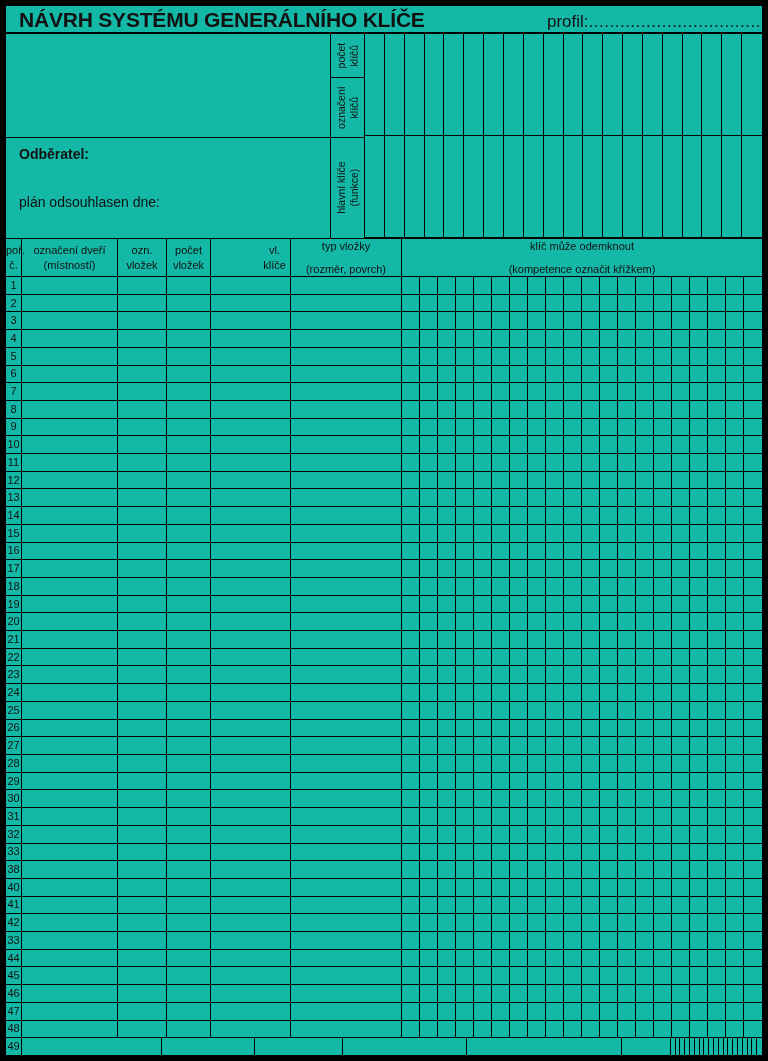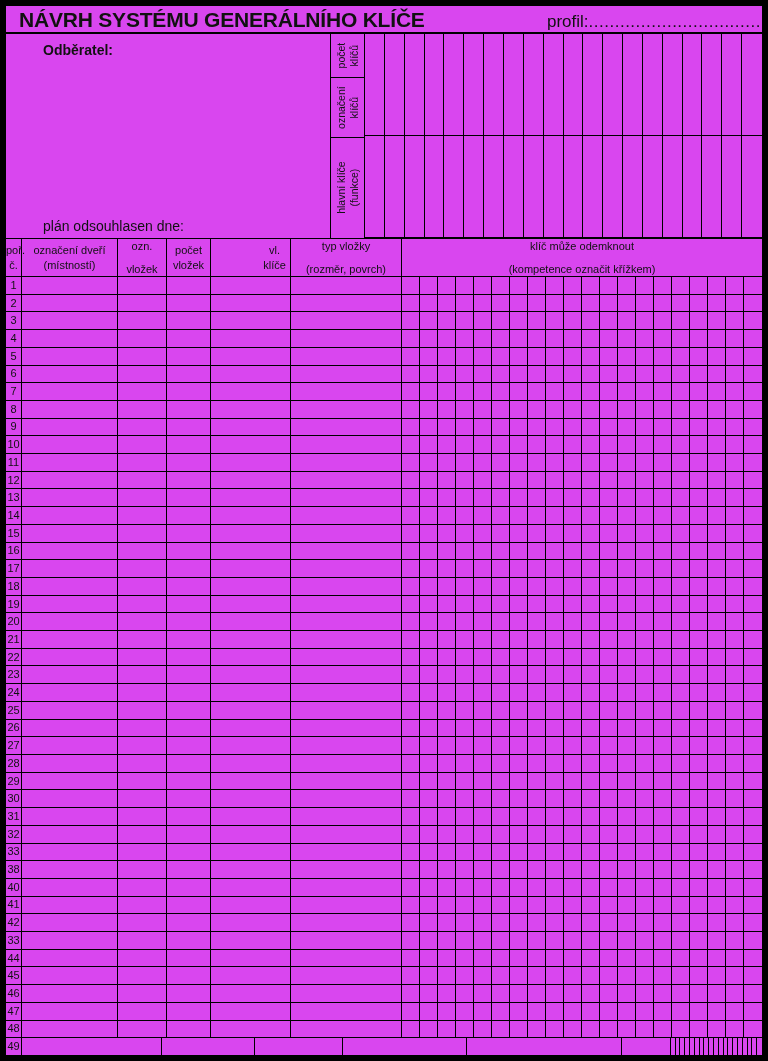--- a/index.html
+++ b/index.html
@@ -1,20 +1,20 @@
 <!DOCTYPE html>
 <html><head>
 <meta charset="utf-8">
 <style>
   html, body { margin:0; padding:0; background:#e8e8e8; }
   .page {
     position:relative;
     width:768px; height:1061px;
     box-sizing:border-box;
-    background:#d946ef;
+    background:#14b8a6;
     border:6px solid #000;
     display:flex; flex-direction:column;
     font-family:"Liberation Sans", sans-serif;
     color:#111;
     margin:0 auto;
   }
   .page *, .page *::before, .page *::after { box-sizing:border-box; }
 
   
   .title-row {
@@ -33,25 +33,25 @@
     white-space:nowrap; overflow:hidden; max-width:215px;
   }
   .profil-dots { letter-spacing:0.5px; }
 
   
   .top-section {
     height:205px; flex-shrink:0;
     border-bottom:1px solid #000;
     display:flex;
   }
-  .info-panel { width:325px; flex-shrink:0; border-right:1px solid #000; display:flex; flex-direction:row;gap:24px; }
+  .info-panel { width:325px; flex-shrink:0; border-right:1px solid #000; display:flex; flex-direction:column; }
   .blank-box { height:104px; border-bottom:1px solid #000; }
   .odberatel-box { flex:1; position:relative; }
   .odberatel-label { font-weight:bold; font-size:14px; padding:8px 0 0 13px; }
-  .plan-label { position:absolute; left:13px; bottom:4px; font-size:14px; }
+  .plan-label { position:absolute; left:13px; bottom:28px; font-size:14px; }
 
   .label-col { width:34px; flex-shrink:0; border-right:1px solid #000; display:flex; flex-direction:column; }
   .label-cell { display:flex; align-items:center; justify-content:center; overflow:visible; }
   .label-cell-1 { height:44px; border-bottom:1px solid #000; }
   .label-cell-2 { height:60px; border-bottom:1px solid #000; }
   .label-cell-3 { flex:1; }
   .rot {
     transform:rotate(-90deg);
     font-size:10.5px; line-height:1.2; text-align:center; white-space:nowrap;
   }
@@ -66,21 +66,21 @@
 
   
   .table-header {
     height:38px; flex-shrink:0;
     border-bottom:1px solid #000;
     display:flex; text-align:center; font-size:11px; line-height:1.3;
   }
   .col { border-right:1px solid #000; display:flex; flex-direction:column; justify-content:center; flex-shrink:0; }
   .col-por   { width:16px; }
   .col-dvere { width:96px; }
-  .col-ozn   { width:49px;justify-content:space-between; }
+  .col-ozn   { width:49px; }
   .col-pocet { width:44px; }
   .col-vl    { width:32px;margin-left:48px; }
   .col-typ   { width:111px;justify-content:space-between; }
   .col-klic  { flex:1; border-right:none; flex-shrink:1;gap:8px; }
 
   
   .body-rows { flex:1; display:flex; flex-direction:column; }
   .row { flex:1; border-bottom:1px solid #000; display:flex; min-height:0; }
   .row:last-child { border-bottom:none;gap:44px; }
   .cell { border-right:1px solid #000; flex-shrink:0; }

